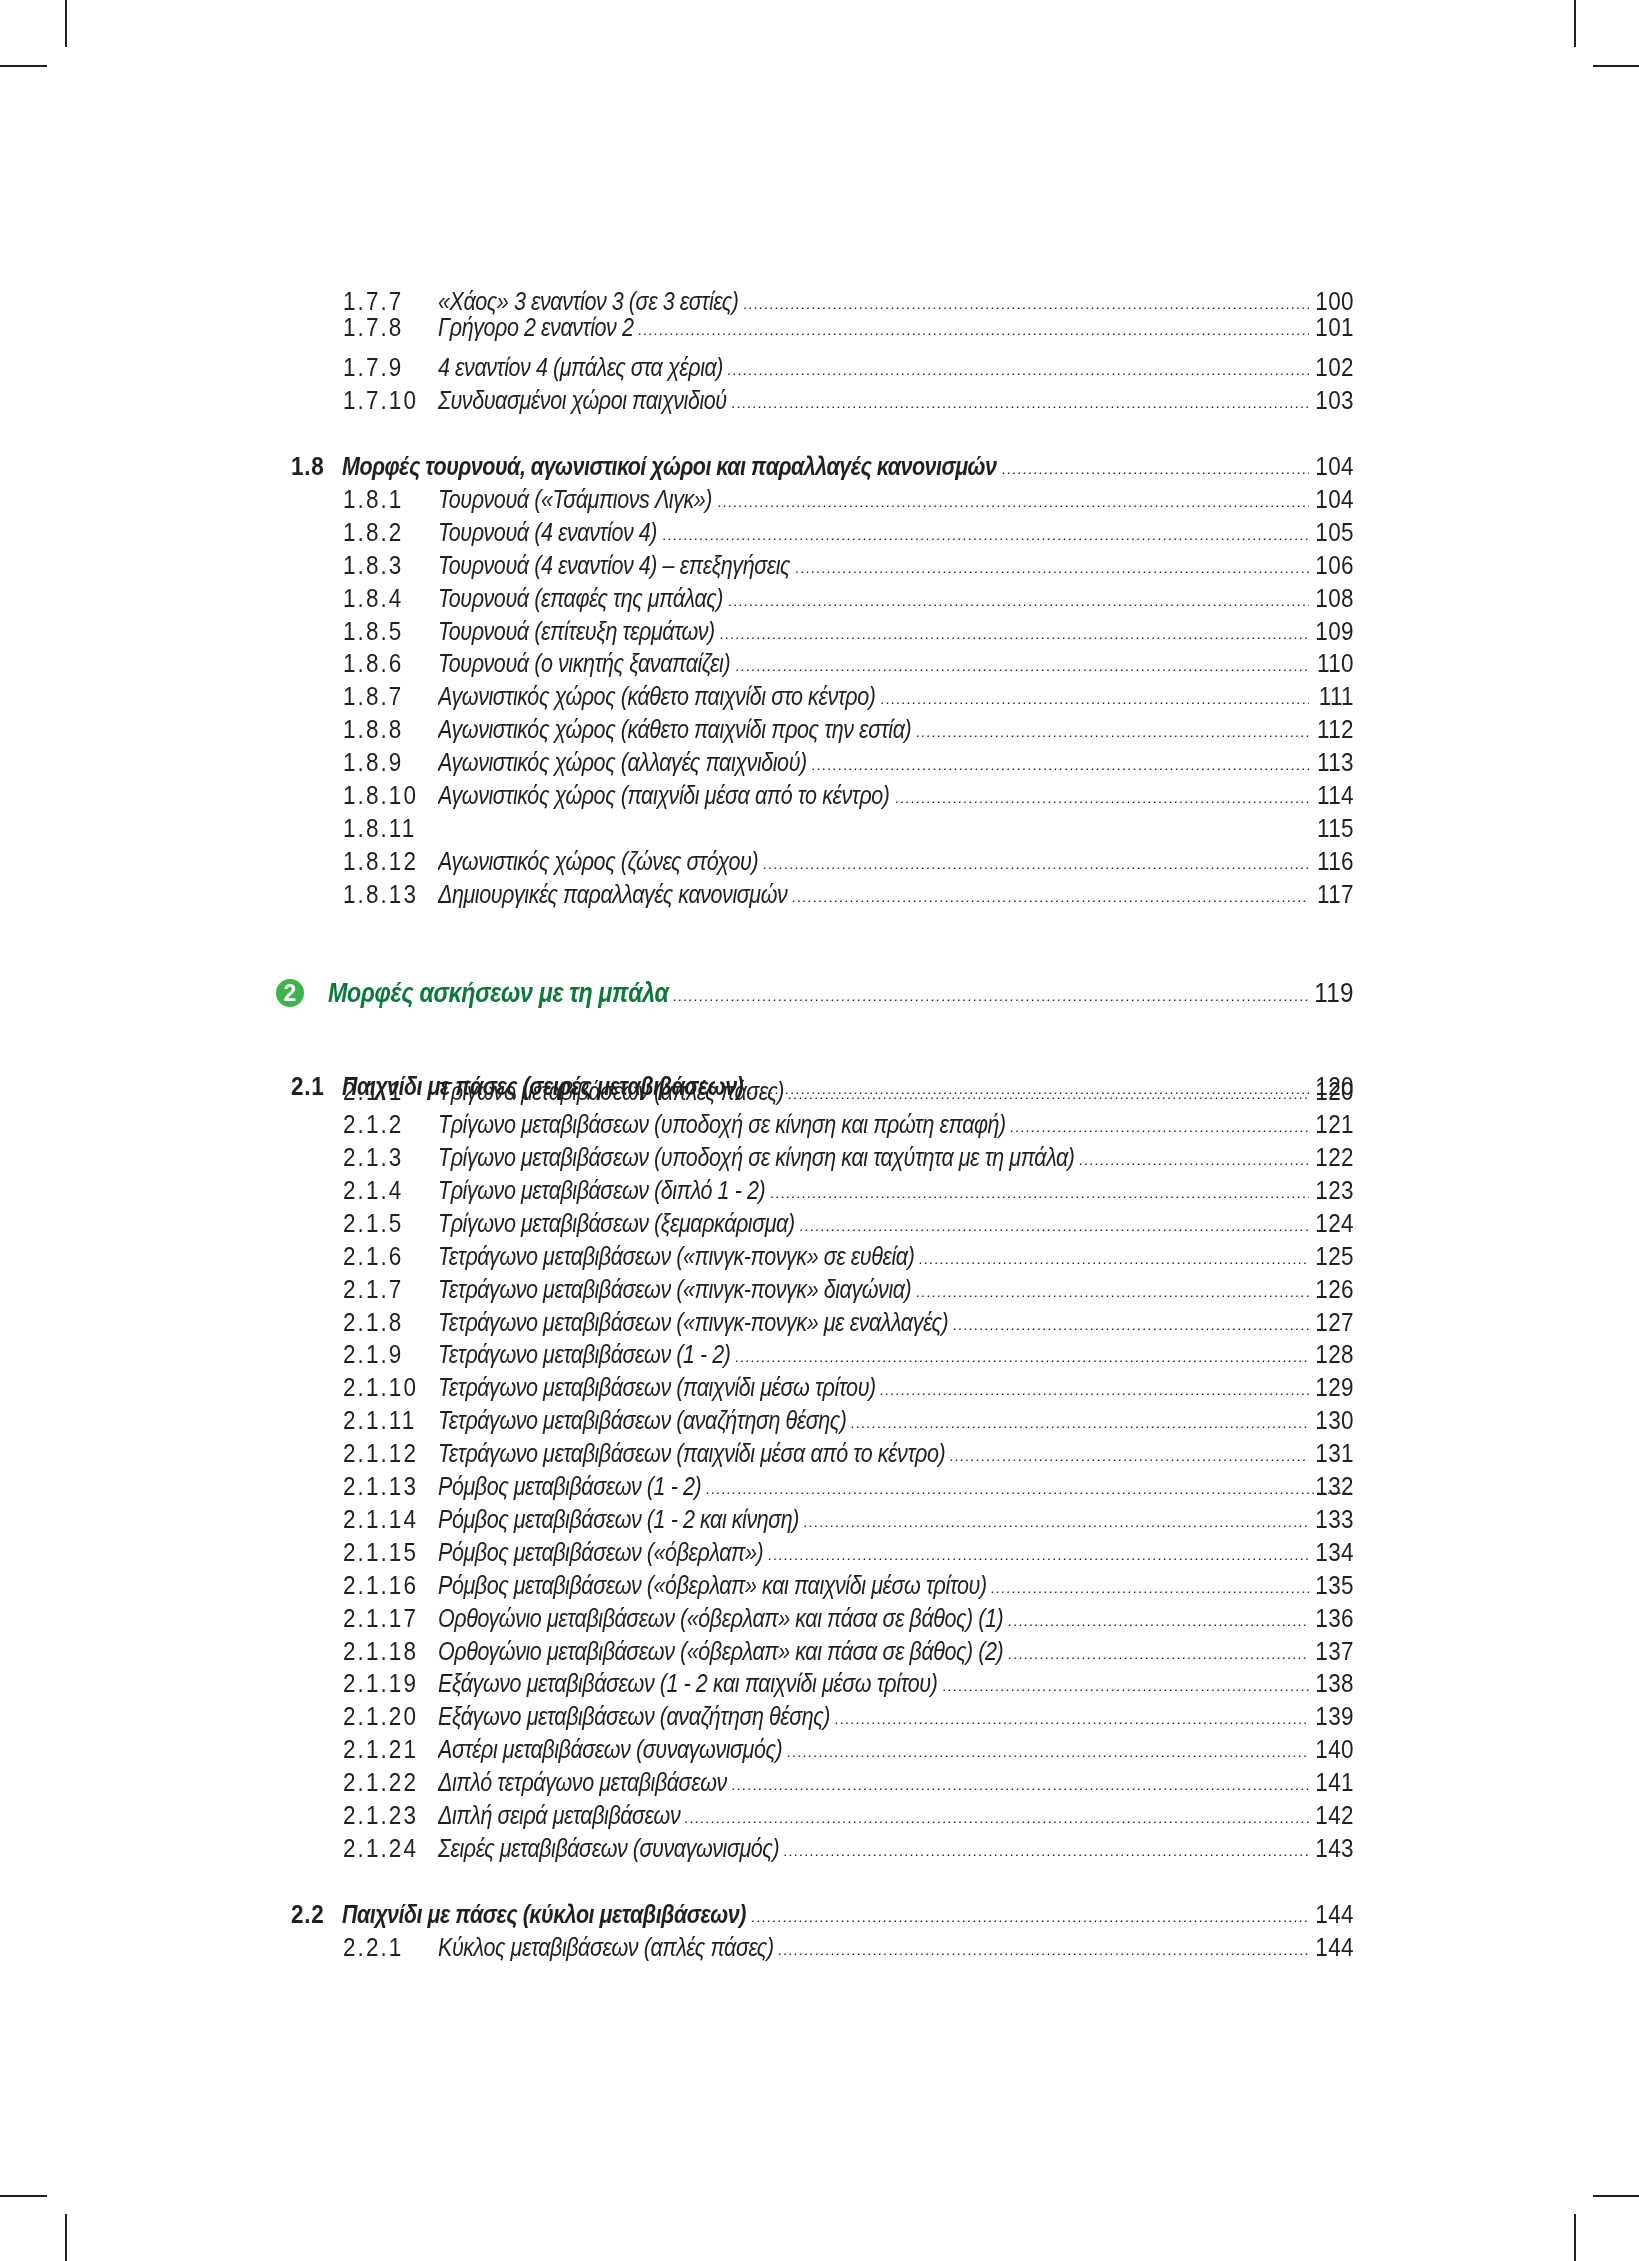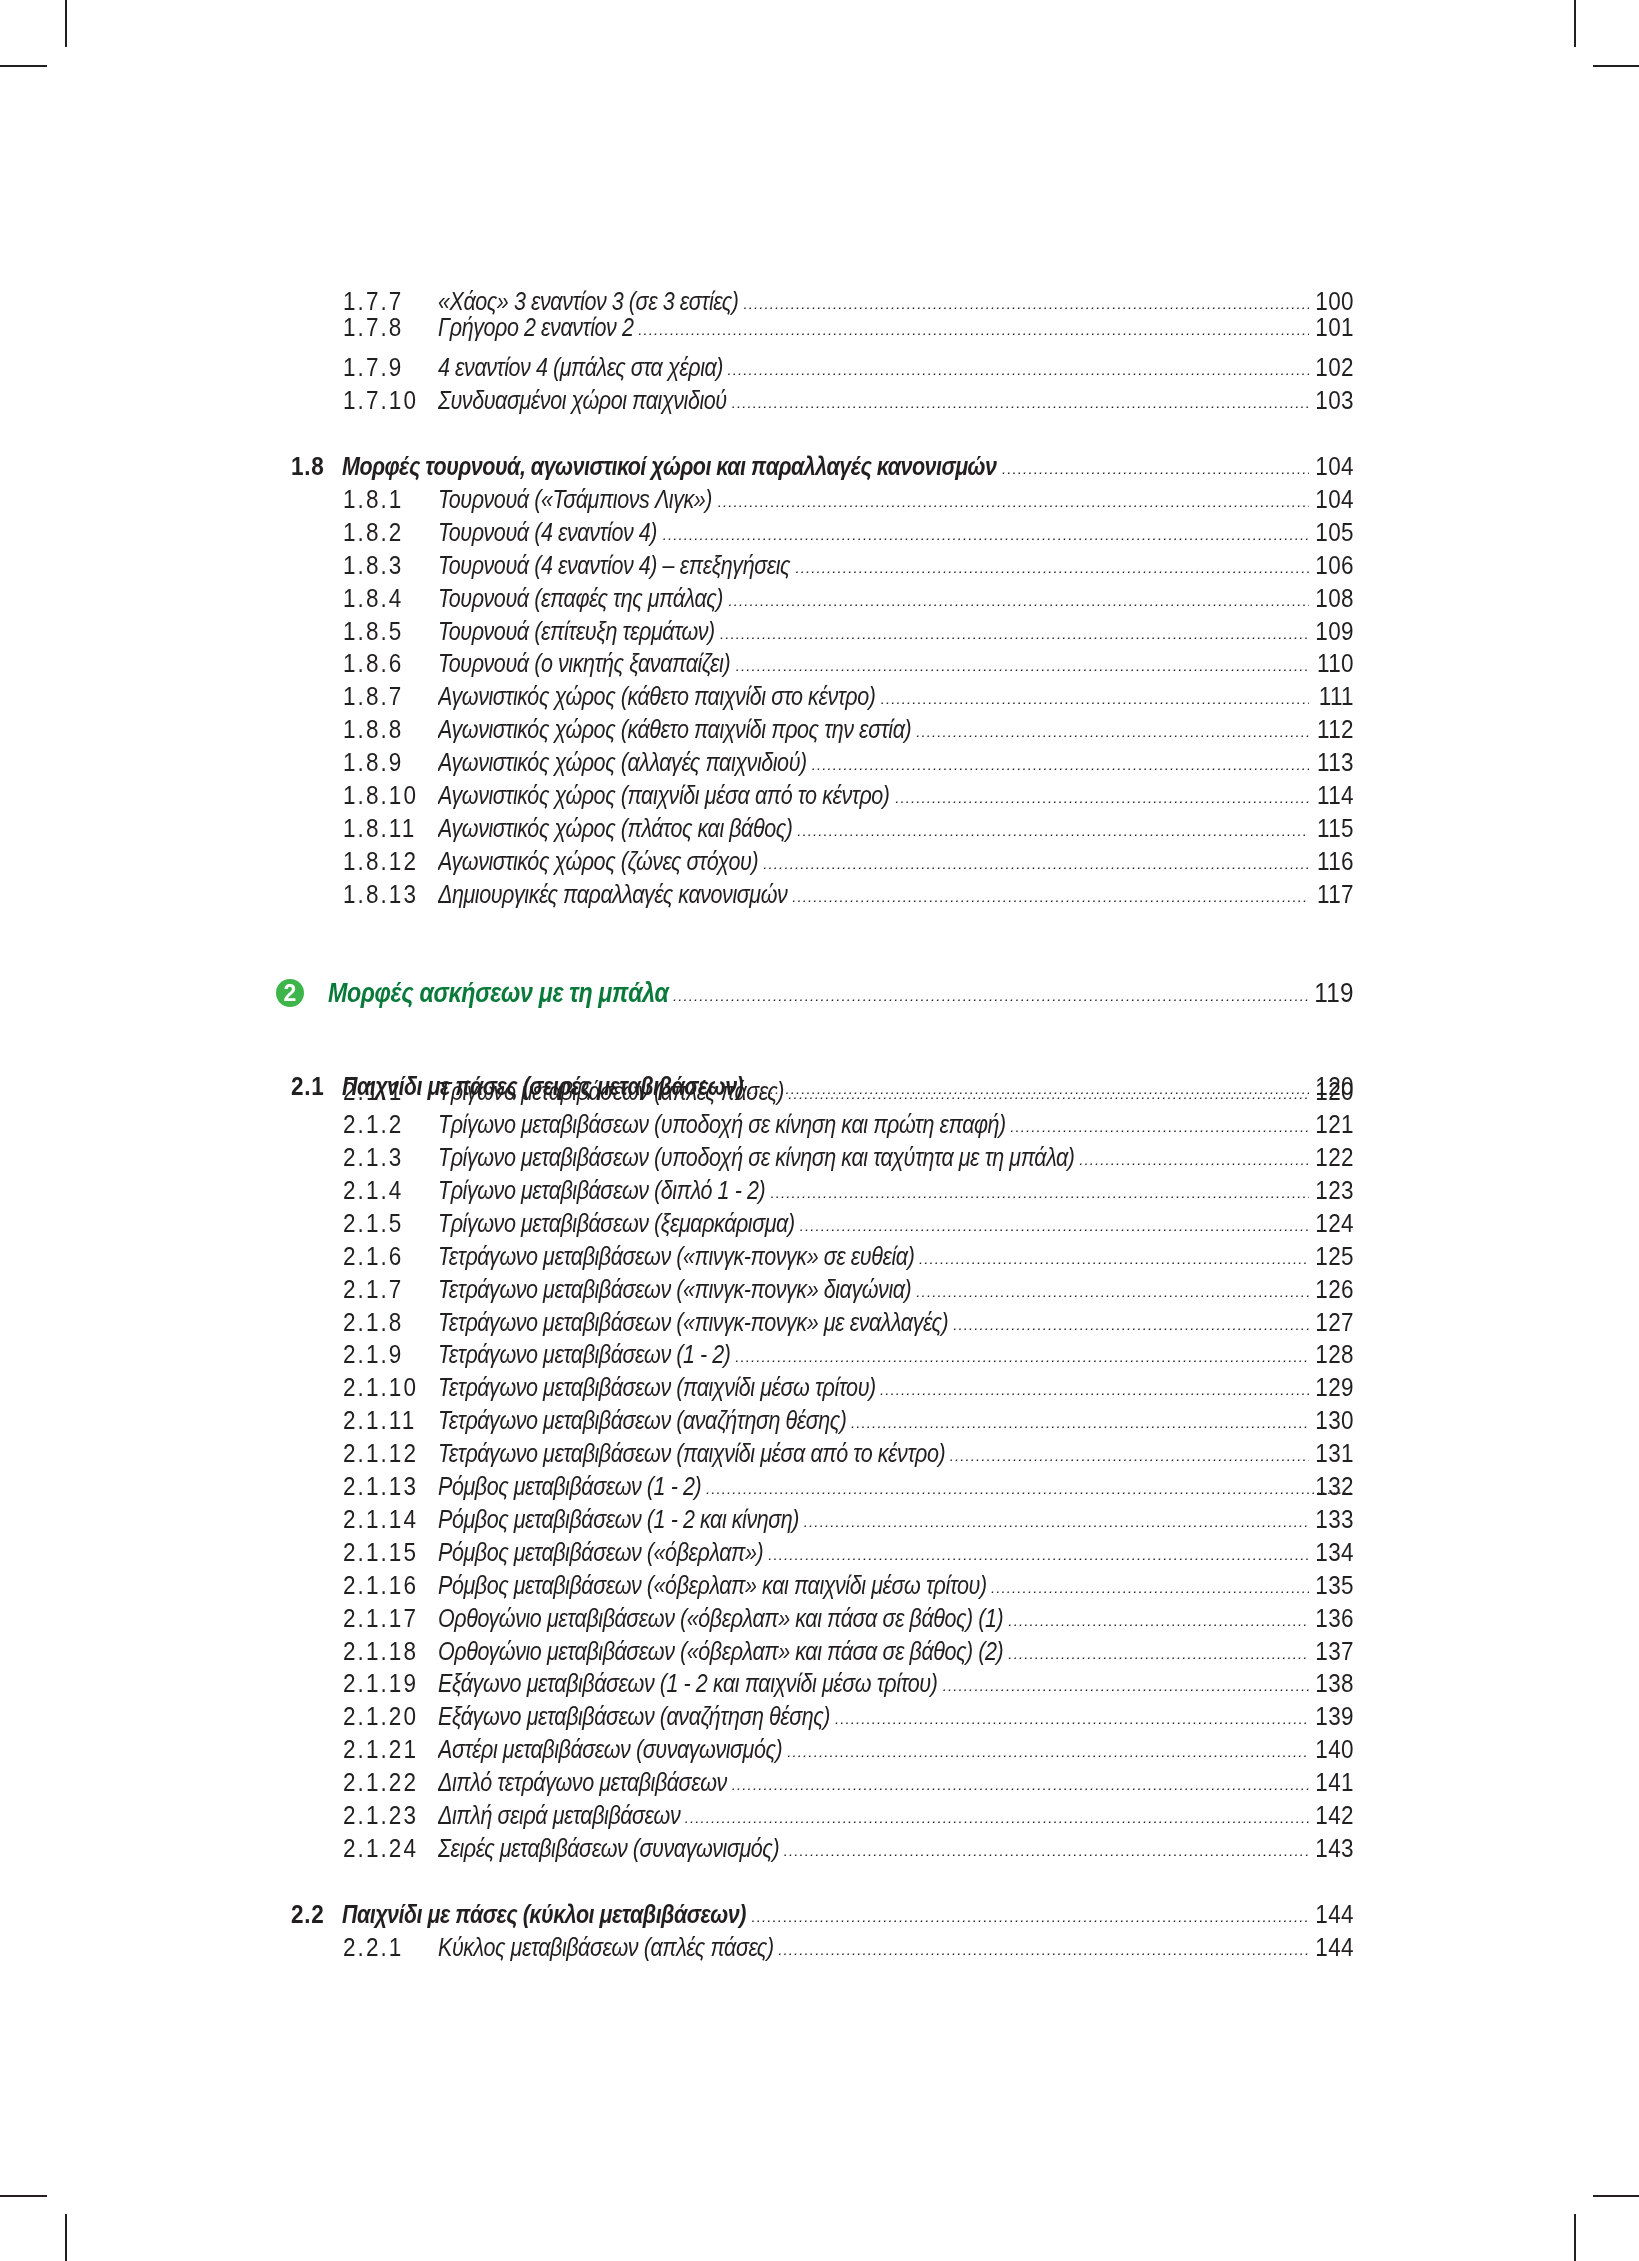--- a/index.html
+++ b/index.html
@@ -154,24 +154,20 @@
     <div class="row item" style="top: 779px;">
       <span class="num" style="display: inline-block; transform-origin: left center; transform: scaleX(0.9);">1.8.10</span>
       <div class="title-wrap">
         <span class="title" style="display: inline-block; transform: scaleX(0.86); margin-right: -74px;">Αγωνιστικός χώρος (παιχνίδι μέσα από το κέντρο)</span>
         <span class="leader"></span>
       </div>
       <span class="page" style="display: inline-block; transform-origin: right center; transform: scaleX(0.9);">114</span>
     </div>
     <div class="row item" style="top: 812px;">
       <span class="num" style="display: inline-block; transform-origin: left center; transform: scaleX(0.9);">1.8.11</span>
-      <div class="title-wrap">
-        <span class="title" style="display: inline-block; transform: scaleX(0.86); margin-right: -59px;">Αγωνιστικός χώρος (πλάτος και βάθος)</span>
-        <span class="leader"></span>
-      </div>
       <span class="page" style="display: inline-block; transform-origin: right center; transform: scaleX(0.9);">115</span>
     </div>
     <div class="row item" style="top: 845px;">
       <span class="num" style="display: inline-block; transform-origin: left center; transform: scaleX(0.9);">1.8.12</span>
       <div class="title-wrap">
         <span class="title" style="display: inline-block; transform: scaleX(0.86); margin-right: -53px;">Αγωνιστικός χώρος (ζώνες στόχου)</span>
         <span class="leader"></span>
       </div>
       <span class="page" style="display: inline-block; transform-origin: right center; transform: scaleX(0.9);">116</span>
     </div>

